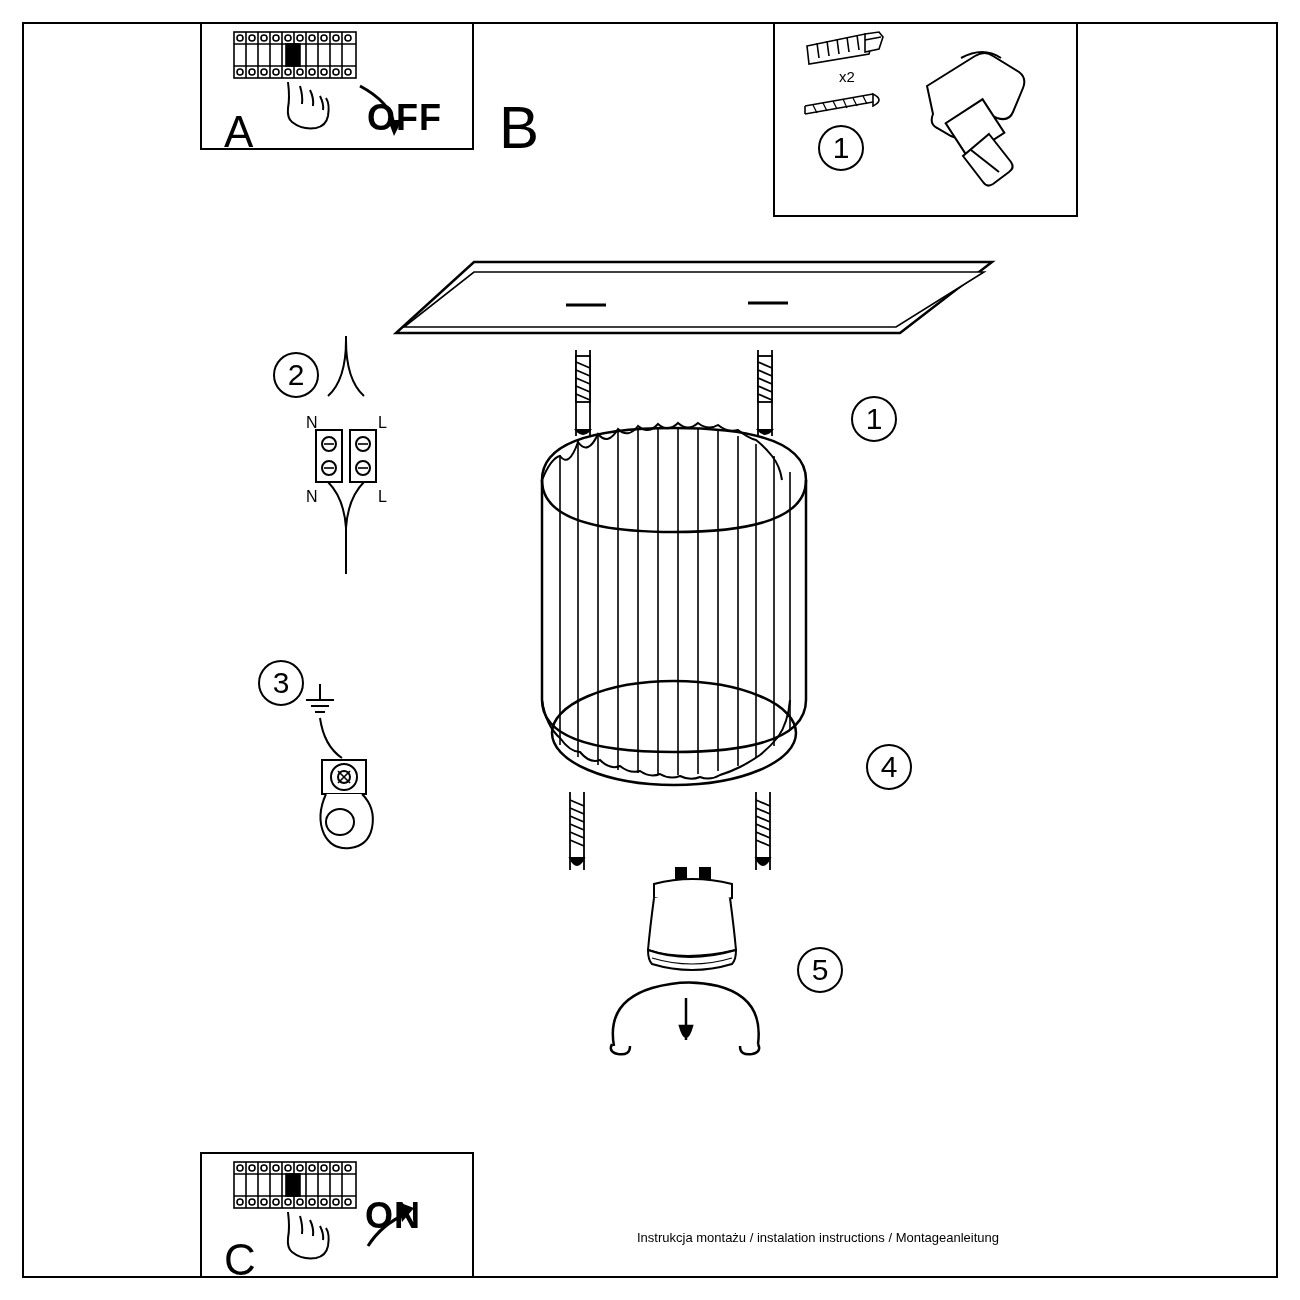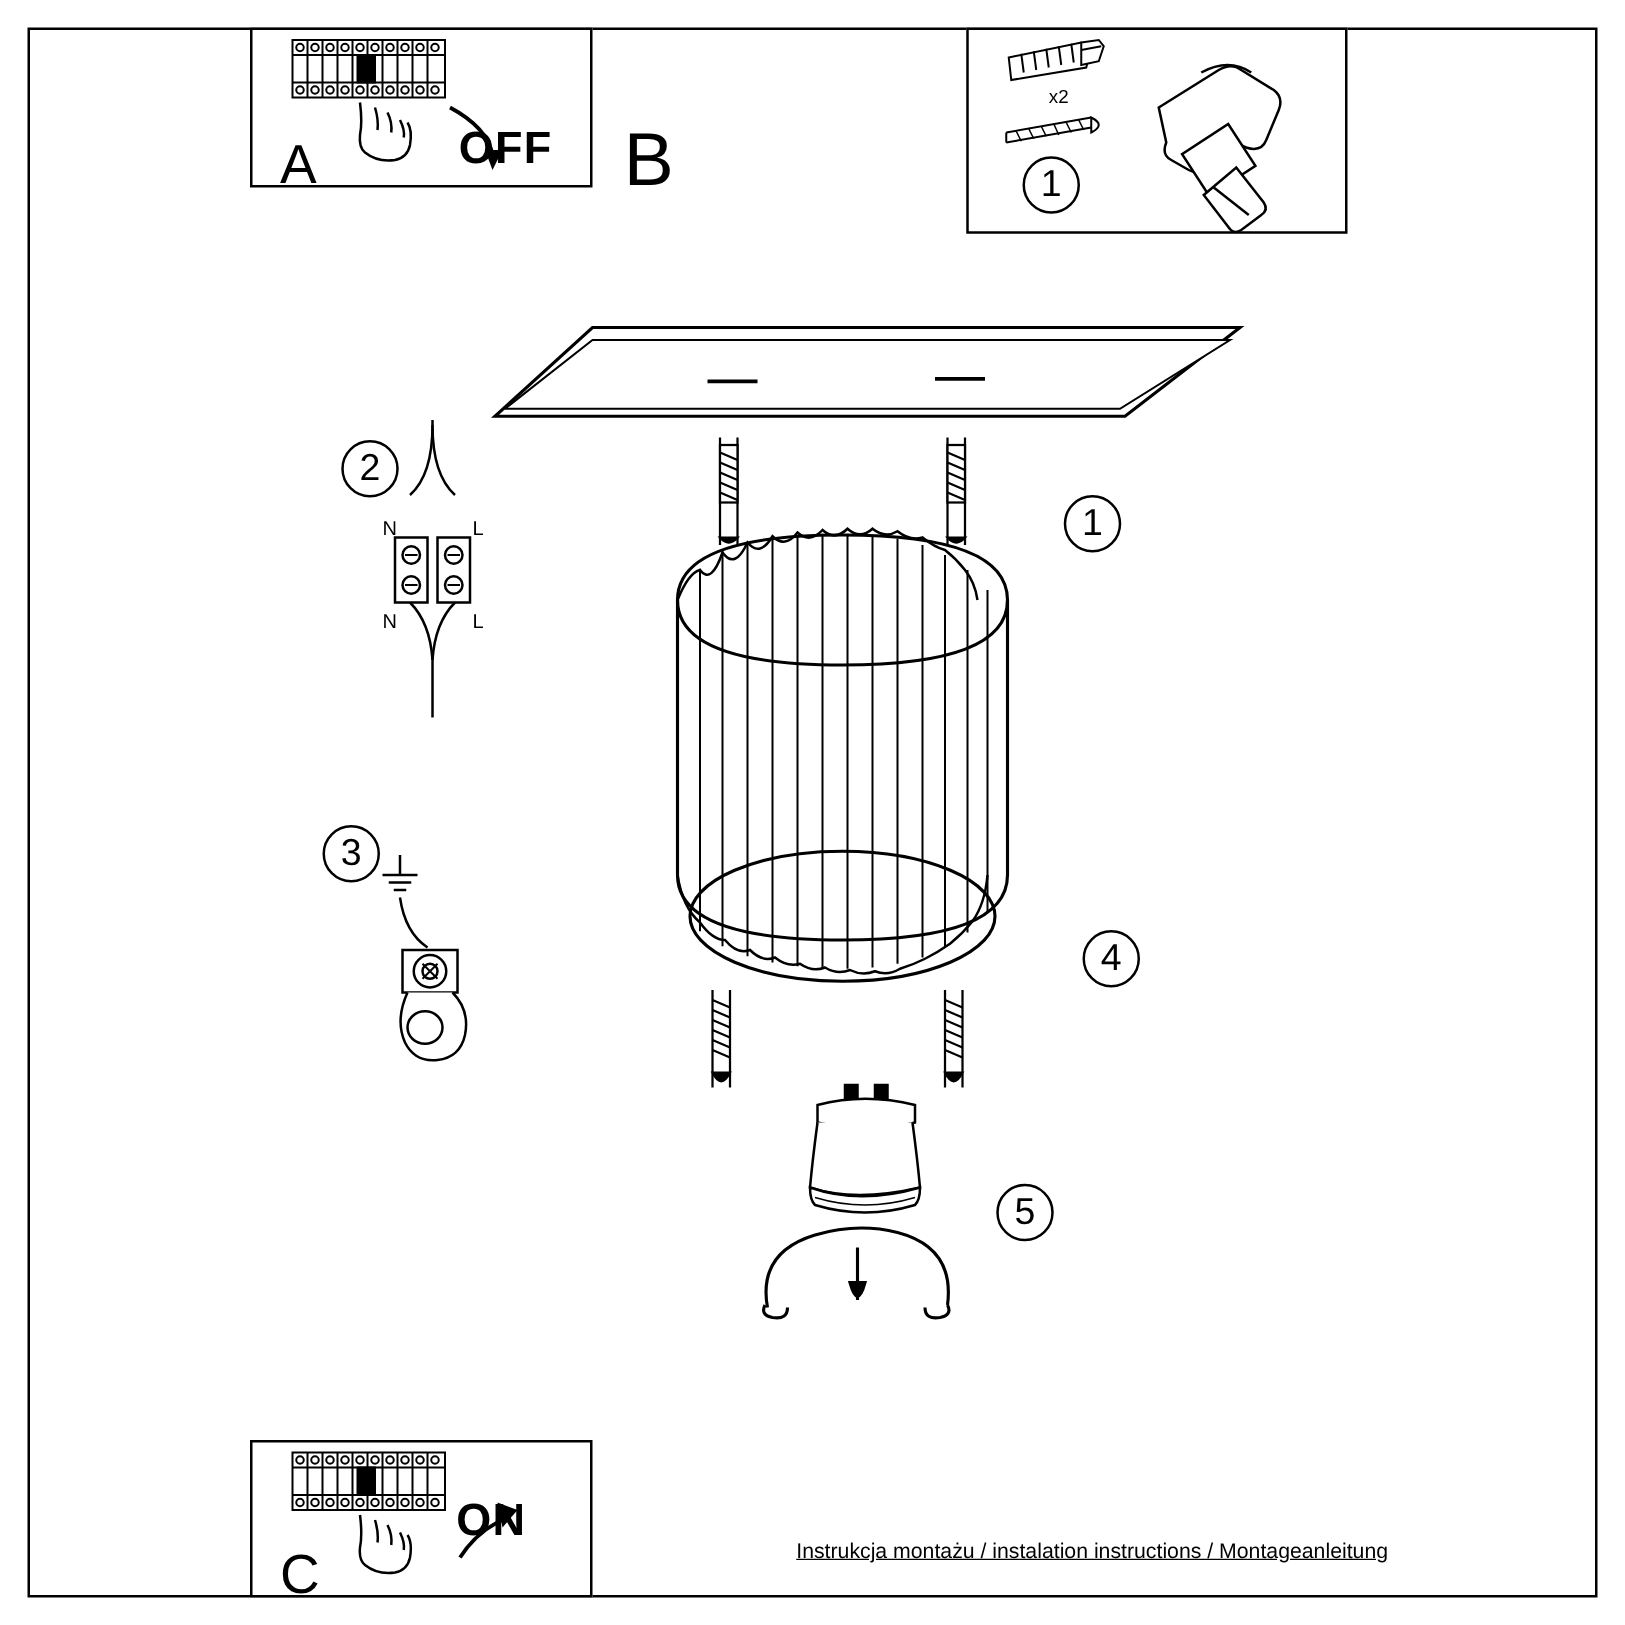--- a/index.html
+++ b/index.html
@@ -62,24 +62,23 @@
     align-items: center;
     justify-content: center;
     font-size: 30px;
     font-weight: 400;
     background: #fff;
   }
   .footer {
     position: absolute;
     left: 637px;
     top: 1228px;
-    font-size: 17px;
+    font-size: 13px;
     line-height: 1.55;
     white-space: nowrap;
-    text-decoration: underline;
   }
   svg { display: block; overflow: visible; }
   .ln { stroke: #000; fill: none; }
 </style>
 </head>
 <body>
 
 <div class="page">
   <div class="frame"></div>
 
@@ -138,21 +137,21 @@
         <path d="M158 62 q30 16 34 38"></path>
       </g>
       <polygon points="186,96 200,96 192,112" fill="#000"></polygon>
     </svg>
   </div>
   <div class="step-letter" style="left:224px; top:110px;">A</div>
   <div class="word" style="left:367px; top:100px;">OFF</div>
 
   <div class="big-letter" style="left:499px; top:98px;">B</div>
 
-  <div class="box" style="left:773px; top:22px; width:305px; height:165px;">
+  <div class="box" style="left:773px; top:22px; width:305px; height:195px;">
     <svg width="301" height="161" viewBox="0 0 301 161">
 
       <g class="ln" stroke-width="1.6">
         <path d="M32 22 l58 -12 l8 4 l-4 16 l-60 10 z" fill="#fff"></path>
         <line x1="42" y1="19" x2="44" y2="34"></line>
         <line x1="52" y1="17" x2="54" y2="32"></line>
         <line x1="62" y1="15" x2="64" y2="30"></line>
         <line x1="72" y1="13" x2="74" y2="28"></line>
         <line x1="82" y1="11" x2="84" y2="26"></line>
         <path d="M90 10 l14 -2 l4 5 l-4 12 l-14 3 z" fill="#fff"></path>

